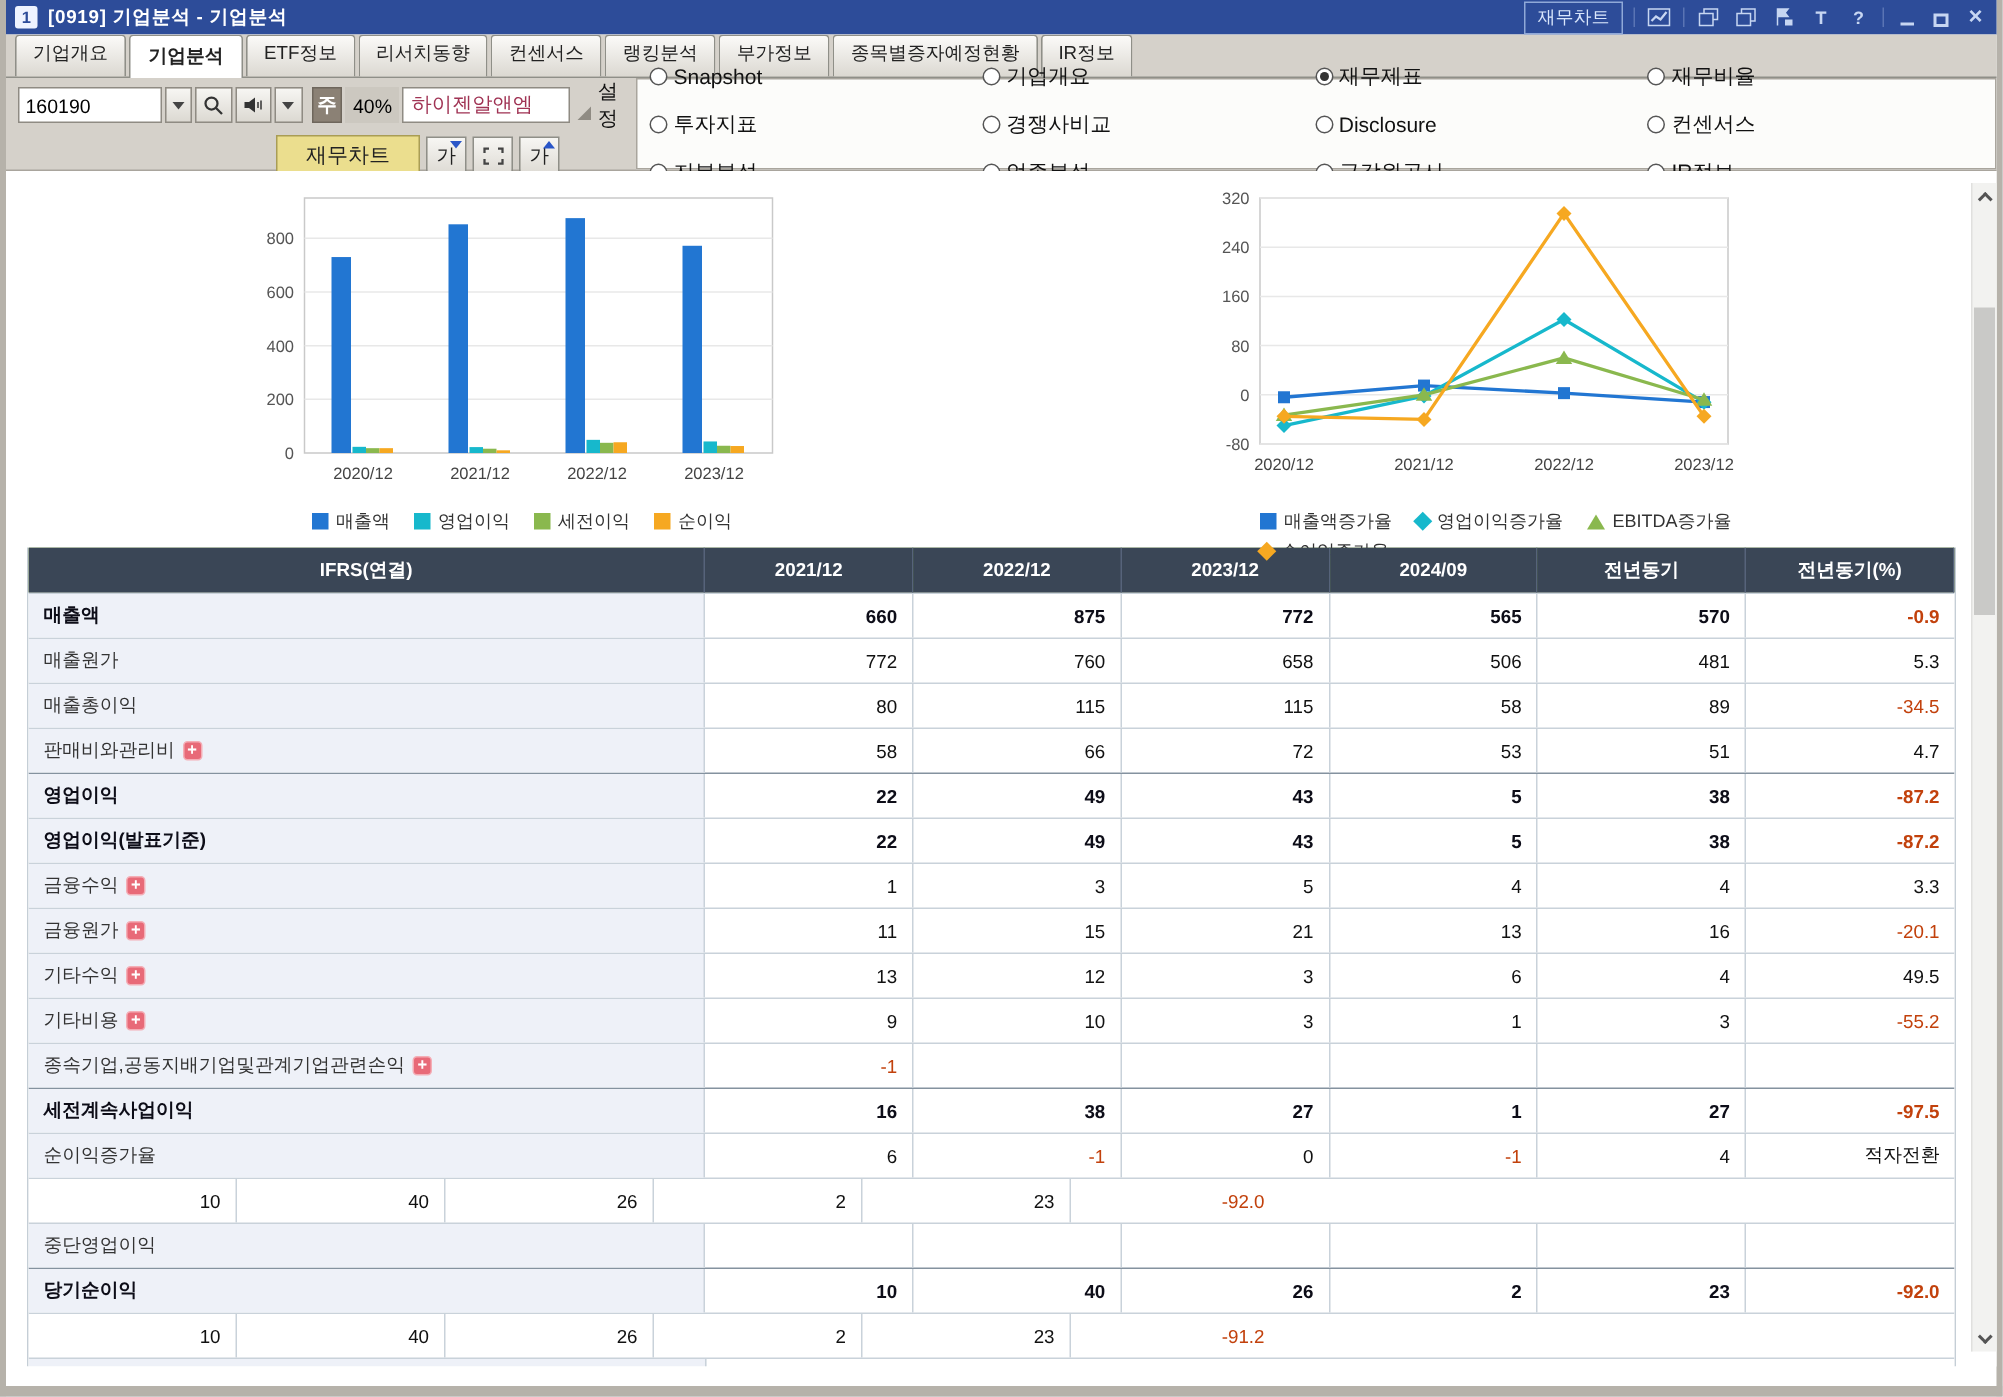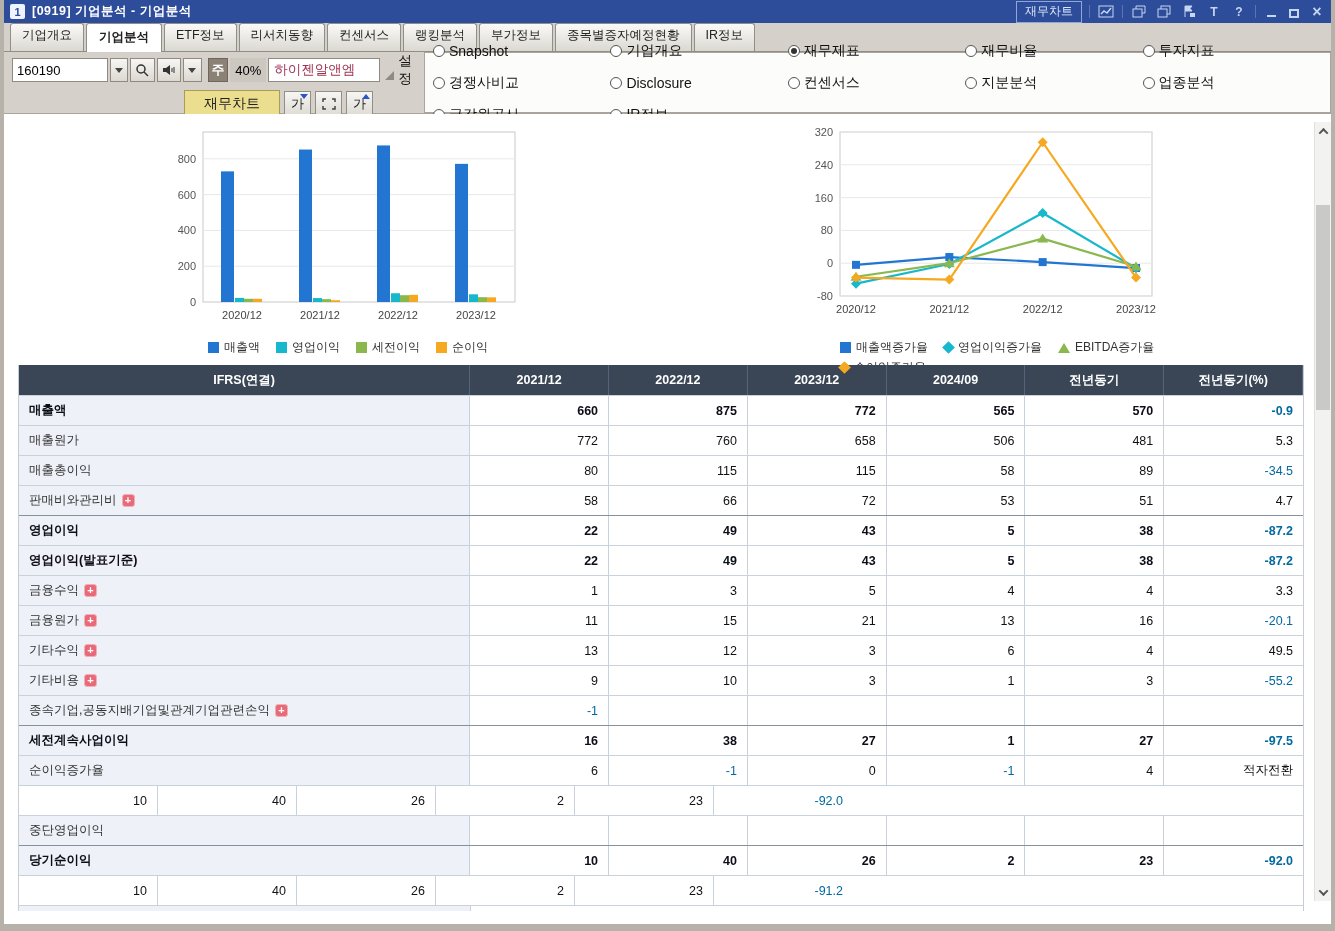--- a/index.html
+++ b/index.html
@@ -49,21 +49,21 @@
   .tb-row2 { display:flex; align-items:center; margin:7px 0 0 172px; gap:4px; }
   .fin-chart-btn { width:96px; height:28px; background:#ebde8e; border:1px solid #a99d55; font-size:14px; color:#222;
                    font-family:inherit; cursor:default; }
   .font-btn { width:27px; height:27px; background:linear-gradient(#f7f6f3,#dcd9d2); border:1px solid #8f8f88;
               position:relative; font-size:13px; color:#222; display:flex; align-items:center; justify-content:center; }
   .font-btn .tri-dn { position:absolute; top:2px; right:2px; width:0; height:0; border-left:4px solid transparent;
                       border-right:4px solid transparent; border-top:5px solid #2a56c8; }
   .font-btn .tri-up { position:absolute; top:2px; right:2px; width:0; height:0; border-left:4px solid transparent;
                       border-right:4px solid transparent; border-bottom:5px solid #2a56c8; }
   .radio-panel { flex:1; background:#fcfcfa; border:1px solid #a9a59d; margin:0; display:grid;
-                 grid-template-columns:repeat(5,1fr); align-content:center; row-gap:14px; padding:6px 10px 6px 8px; }
+                 grid-template-columns:repeat(4,1fr); align-content:center; row-gap:14px; padding:6px 10px 6px 8px; }
   .radio-item { display:flex; align-items:center; gap:4px; cursor:default; }
   .radio { width:12px; height:12px; border:1px solid #555; border-radius:50%; background:#fff; position:relative; flex:none; }
   .radio.sel::after { content:""; position:absolute; inset:2px; background:#333; border-radius:50%; }
   .radio-label { font-size:14px; color:#111; }
 
   
   .content { position:relative; height:797px; background:#fff; overflow:hidden; }
   .charts-row { display:flex; padding:10px 0 0 14px; height:247px; }
   .chart-box { width:646px; }
   .chart-box.right { width:630px; }
@@ -81,21 +81,21 @@
   .frow { display:flex; height:30px; background:#fff; border-top:1px solid #c9d2da; }
   .frow.group { border-top:1px solid #84929f; }
   .frow.header { background:#4d7c0f; border-top:none; }
   .fcell { height:100%; display:flex; align-items:center; justify-content:flex-end; padding:0 10px;
            font-size:12.5px; color:#111; border-right:1px solid #c9d2da; }
   .fcell:last-child { border-right:none; }
   .fcell.lab { width:452px; justify-content:flex-start; background:#eef1f8; color:#333; gap:5px; }
   .fcell.val { width:139px; }
   .frow.header .fcell { background:#3a4656; color:#fff; font-weight:bold; justify-content:center; border-right:1px solid #56637a; font-size:12.5px; }
   .frow.bold .fcell { font-weight:bold; color:#0d0d18; }
-  .frow .fcell.neg { color:#0369a1;text-align:right; }
+  .frow .fcell.neg { color:#c2410c;text-align:right; }
   .fcell.indent { padding-left:26px; }
   .plus-ic { width:13px; height:13px; background:#e86a78; border:1px solid #f4aeb6; border-radius:3px; color:#fff;
              font-size:11px; font-weight:bold; line-height:11px; text-align:center; flex:none; }
   .row-filler { height:8px; background:#fff; border-top:1px solid #c9d2da; display:flex; }
   .row-filler .lab-f { width:452px; background:#eef1f8; border-right:1px solid #c9d2da; }
 
   
   .vscroll { position:absolute; top:8px; right:0; width:17px; height:779px; background:#f2f2f0; border-left:1px solid #e0e0de;
              display:flex; flex-direction:column; }
   .vs-arrow { height:18px; display:flex; align-items:center; justify-content:center; flex:none; }

